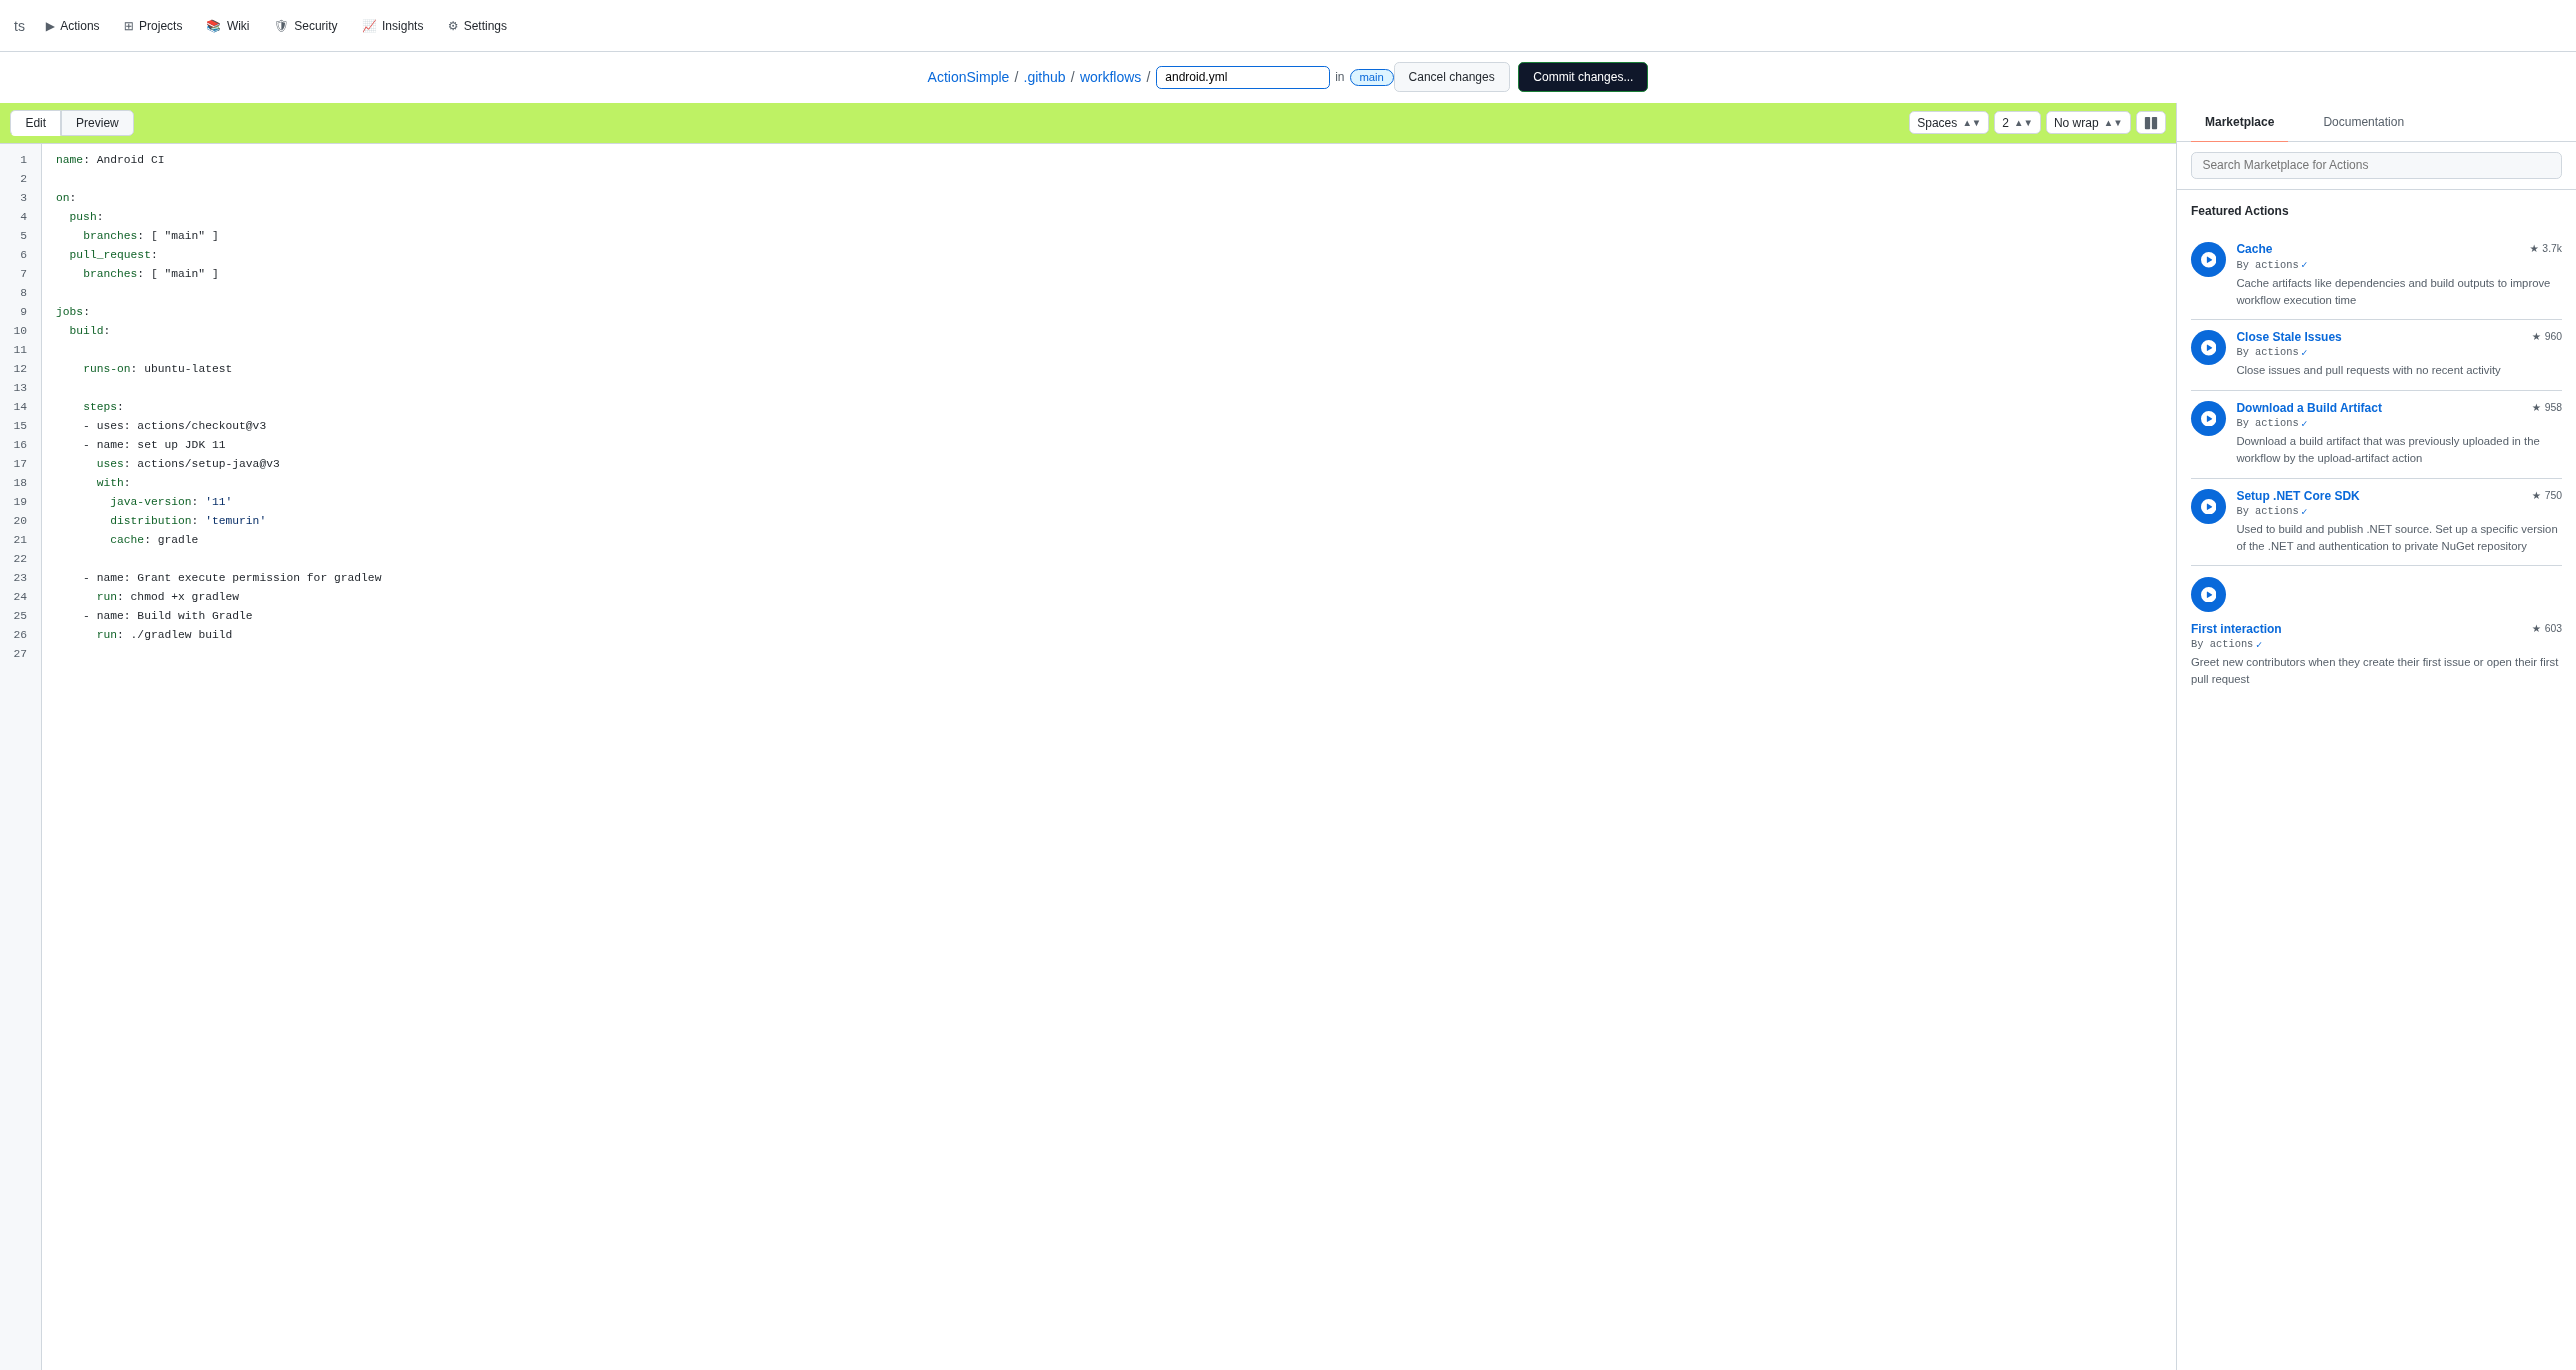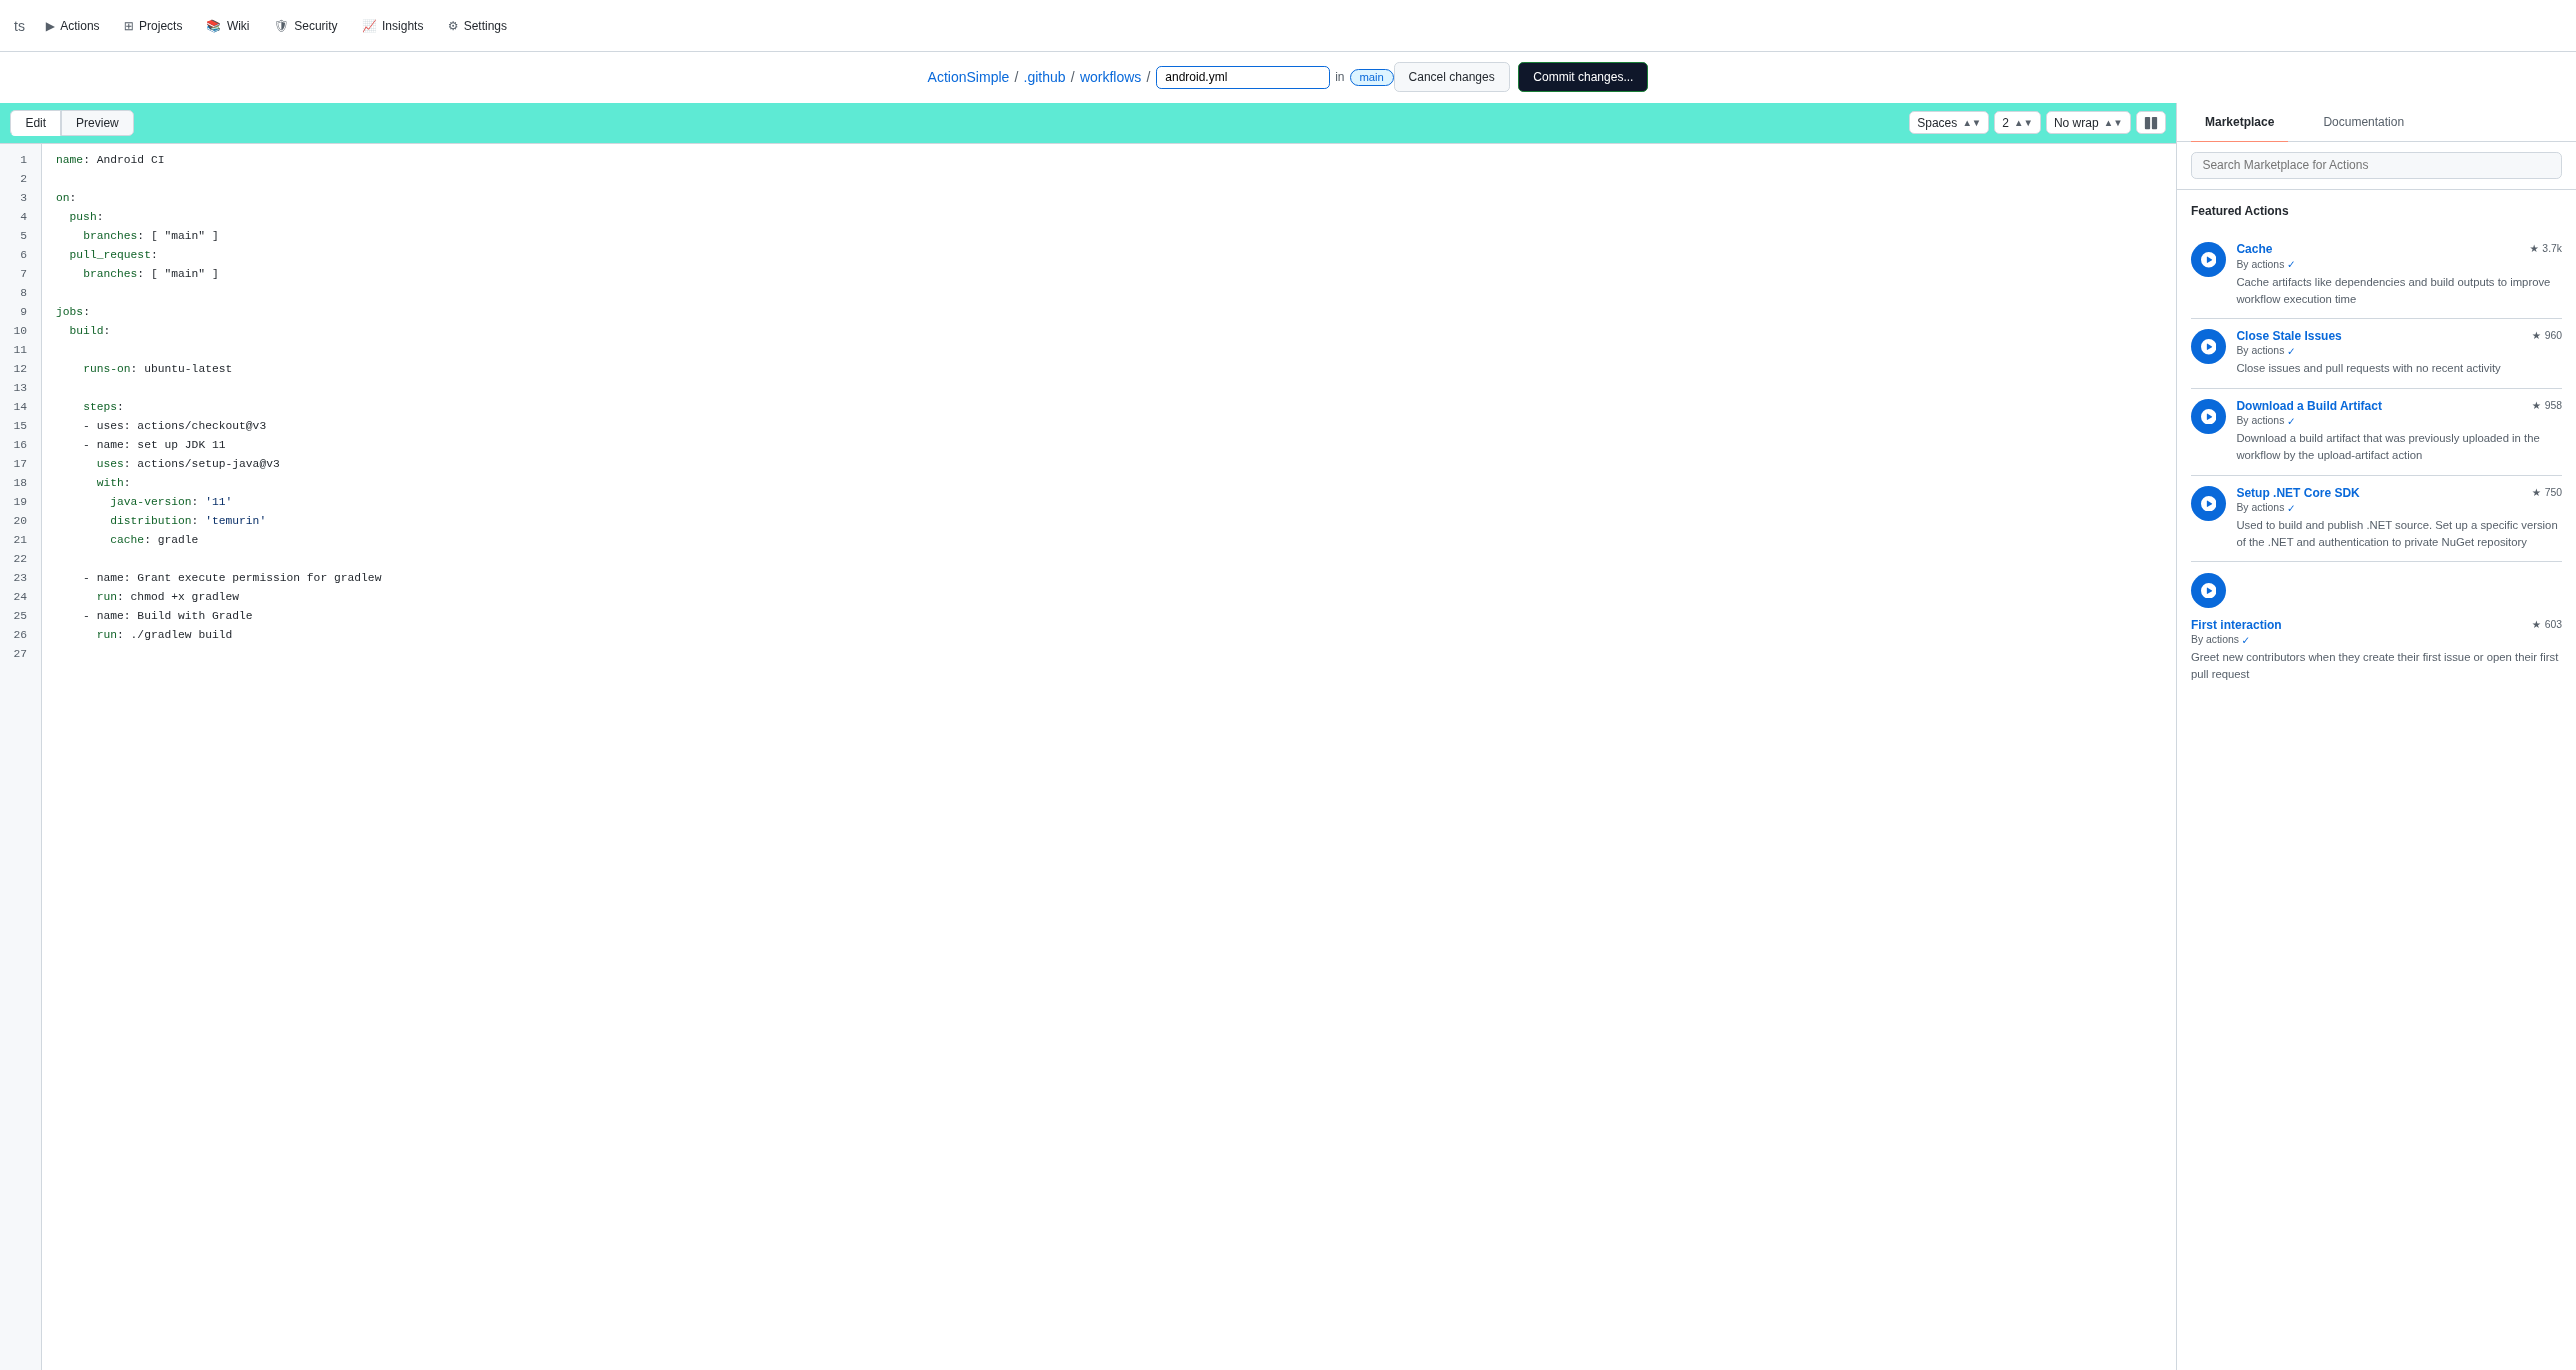--- a/index.html
+++ b/index.html
@@ -108,21 +108,21 @@
       display: flex;
       flex-direction: column;
       border-right: 0.9px solid #d0d7de;
     }
     .editor-toolbar {
       display: flex;
       align-items: center;
       justify-content: space-between;
       padding: 7px 10.4px;
       border-bottom: 0.9px solid #d0d7de;
-      background: #5eead4;
+      background: #bef264;
     }
     .editor-tabs {
       display: flex;
       gap: 0;
     }
     .editor-tab {
       padding: 5.2px 14px;
       font-size: 12px;
       cursor: pointer;
       border: 0.9px solid #d0d7de;
@@ -279,20 +279,21 @@
       color: #0969da;
       cursor: pointer;
     }
     .action-by {
       font-size: 10.4px;
       color: #57606a;
       display: flex;
       align-items: center;
       gap: 2.6px;
       margin: 1.7px 0 3.5px;
+      font-family: Liberation Mono, monospace;
     }
     .verified-icon { color: #0969da; font-size: 10.4px; }
     .action-desc {
       font-size: 11.3px;
       color: #57606a;
       line-height: 1.5;
     }
     .action-stars {
       display: flex;
       align-items: center;

